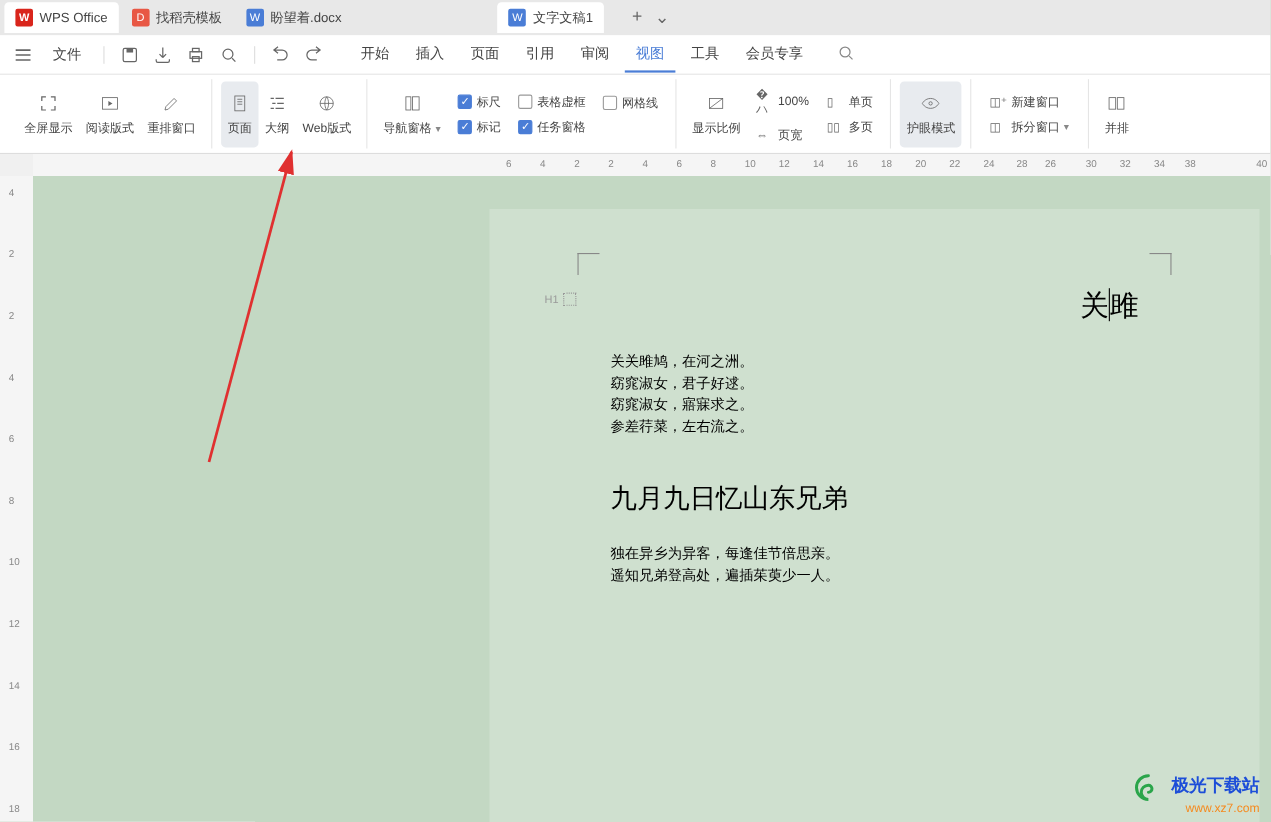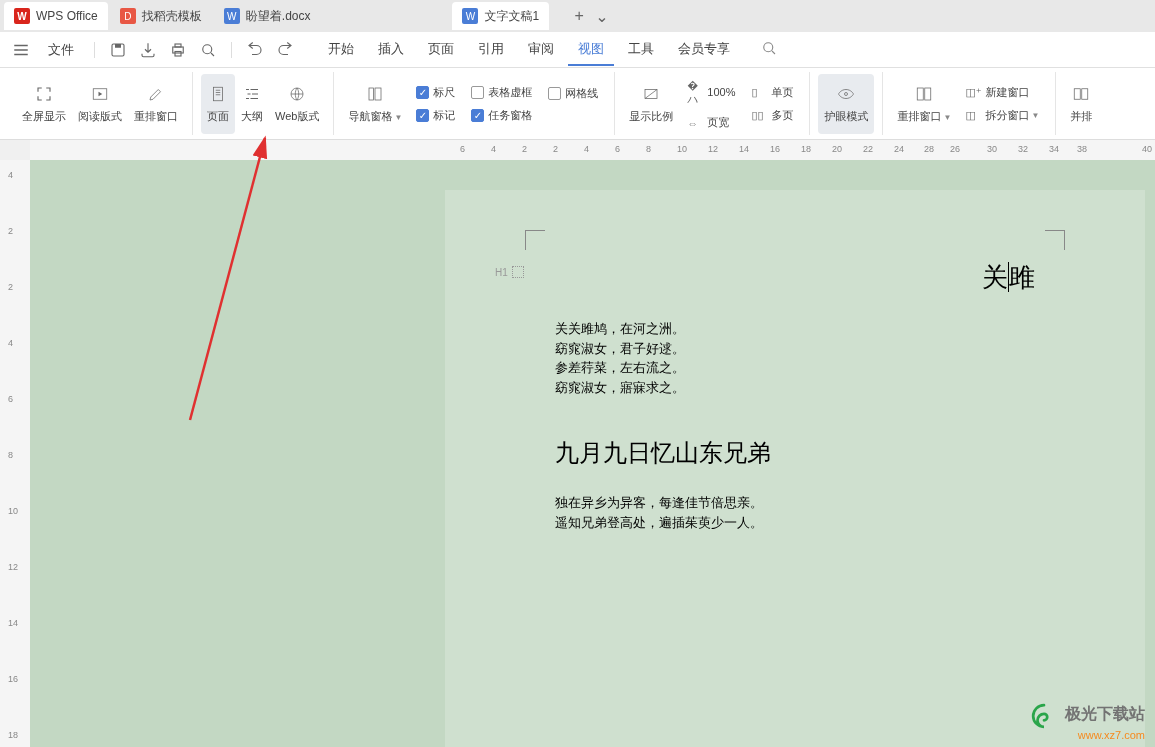--- a/index.html
+++ b/index.html
@@ -58,21 +58,21 @@
 .doc-para { font-size: 13px; font-family: SimSun, serif; line-height: 1.5; margin-bottom: 40px; }
 .doc-title2 { font-size: 24px; font-family: SimSun, serif; margin-bottom: 24px; }
 .h1-marker { position: absolute; left: -60px; top: 6px; font-size: 10px; color: #999; display: flex; align-items: center; gap: 4px; }
 .h1-handle { width: 12px; height: 12px; border: 1px dotted #999; display: inline-block; }
 
 
 .arrow-svg { position: absolute; pointer-events: none; z-index: 100; }
 
 
 .watermark { position: absolute; bottom: 6px; right: 10px; font-size: 13px; text-align: right; z-index: 200; }
-.watermark .wm-top { color: #737373; font-weight: bold; font-size: 16px; }
+.watermark .wm-top { color: #1d4ed8; font-weight: bold; font-size: 16px; }
 .watermark .wm-url { color: #f58a1f; font-size: 11px; }
 .wm-swirl { width: 26px; height: 26px; display: inline-block; vertical-align: middle; margin-right: 4px; }
 
 svg.ico-svg { width: 18px; height: 18px; }
 </style>
 </head>
 <body>
 
 <div class="tab-bar">
   <div class="tab active">
@@ -296,29 +296,20 @@
       <span class="icon">
           <svg class="ico-svg" viewBox="0 0 24 24">
             <path d="M2 12s3-6 10-6 10 6 10 6-3 6-10 6-10-6-10-6z" stroke="#666" fill="none"></path>
             <circle cx="12" cy="12" r="2" stroke="#666" fill="none"></circle>
           </svg>
         </span>
       <span>护眼模式</span>
     </div>
   </div>
   <div class="ribbon-group">
-    <div class="ribbon-btn">
-      <span class="icon">
-          <svg class="ico-svg" viewBox="0 0 24 24">
-            <rect x="3" y="4" width="8" height="16" stroke="#666" fill="none"></rect>
-            <rect x="13" y="4" width="8" height="16" stroke="#666" fill="none"></rect>
-          </svg>
-        </span>
-      <span><span>重排窗口</span><span class="drop-arrow">▼</span></span>
-    </div>
     <div class="ribbon-stack">
       <div class="ribbon-small">
           <span class="ico">◫⁺</span>
           <span>新建窗口</span>
         </div>
       <div class="ribbon-small">
           <span class="ico">◫</span>
           <span>拆分窗口</span>
           <span class="drop-arrow">▼</span>
         </div>
@@ -388,22 +379,22 @@
       <div class="doc-title">
         <span class="h1-marker">
           <span>H1</span>
           <span class="h1-handle"></span>
         </span>
         <span>关</span><span class="cursor"></span><span>雎</span>
       </div>
       <div class="doc-para">
         <div>关关雎鸠，在河之洲。</div>
         <div>窈窕淑女，君子好逑。</div>
+        <div>窈窕淑女，寤寐求之。</div>
         <div>参差荇菜，左右流之。</div>
-        <div>窈窕淑女，寤寐求之。</div>
       </div>
       <div class="doc-title2">九月九日忆山东兄弟</div>
       <div class="doc-para">
         <div>独在异乡为异客，每逢佳节倍思亲。</div>
         <div>遥知兄弟登高处，遍插茱萸少一人。</div>
       </div>
     </div>
   </div>
 </div>
 

